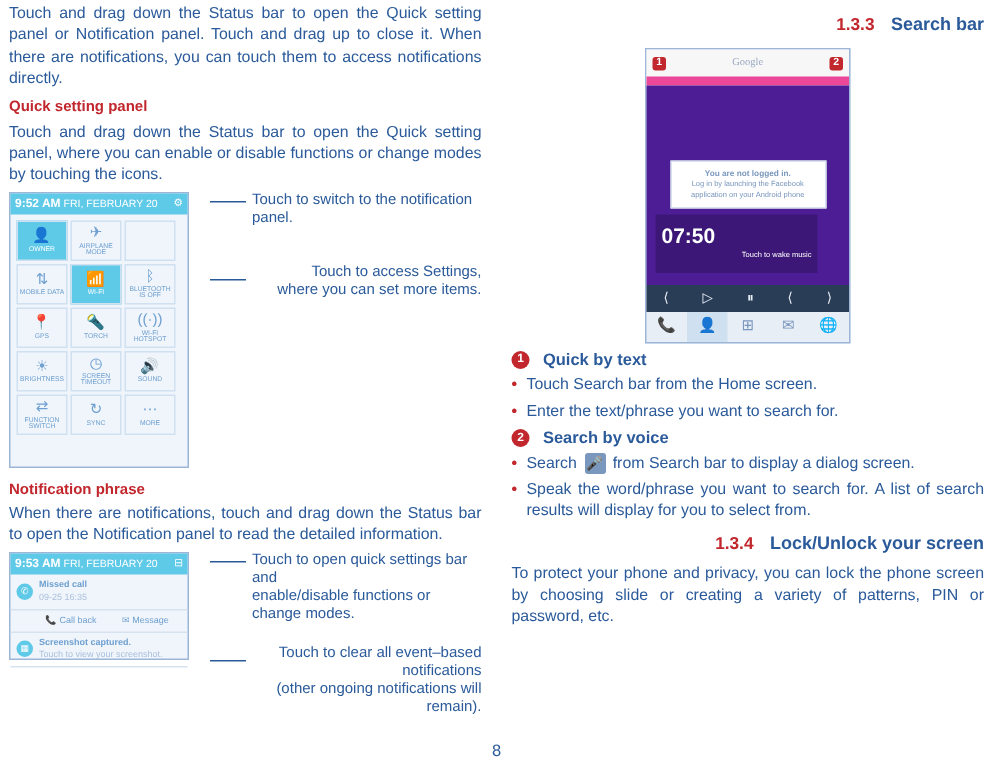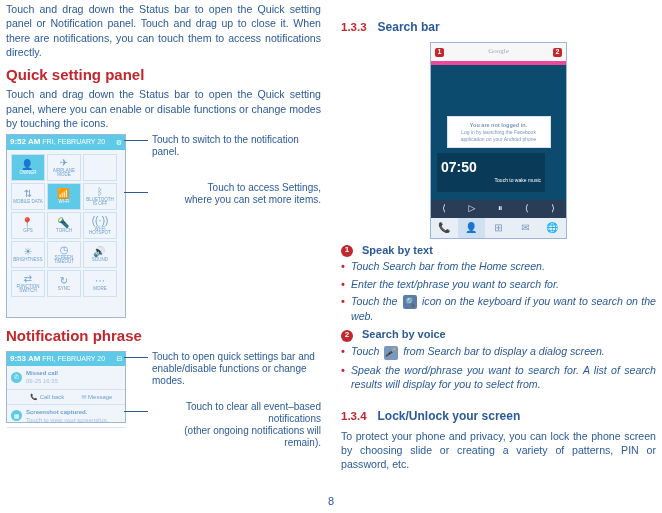--- a/index.html
+++ b/index.html
@@ -23,31 +23,32 @@
   .col {
     width:50%;
     box-sizing:border-box;
   }
   .col-left { padding-right:10px; }
   .col-right { padding-left:10px; }
   .para { text-align: justify; }
   .h-red {
     color:#c1272d;
     font-weight:bold;
-    font-size:15px;
+    font-size:10px;
     margin-top:6px;
     margin-bottom:2px;
   }
   .sec {
-    margin-top:17px;
+    margin-top:6px;
     margin-bottom:4px;
+    text-align:right;
   }
   .secnum { color:#c1272d; font-weight:bold; font-size:11.5px; }
   .sectitle { font-weight:bold; font-size:12px; margin-left:8px; color:#2a5a9a;}
-  .bullets { margin:2px 0 2px 0; padding:0; list-style:none;font-style:italic;}
+  .bullets { margin:2px 0 2px 0; padding:0; list-style:none;}
   .bullets li { position:relative; padding-left:10px; margin-bottom:3px; text-align: justify;}
   .bullets li::before { content:"•"; position:absolute; left:0; top:0; color:#c1272d; font-weight:bold;}
   .pagenum {
     position:absolute;
     bottom:4px;
     left:0; right:0;
     text-align:center;
     font-size:11px;
     color:#2a5a9a;
   }
@@ -85,21 +86,21 @@
     justify-content:center;
     font-size:4.5px;
     color:#6fa0d0;
     text-align:center;
     line-height:1;
     box-sizing:border-box;
   }
   .tile .ic { font-size:10px; margin-bottom:1px; }
   .tile.on { background:#5fc9e8; color:#fff; }
   .callouts {
-    padding-left:8px;
+    padding-left:24px;
     flex:1;
   }
   .callout {
     position:relative;
     padding-left:18px;
     font-size:10px;
     line-height:1.2;
     margin-bottom:24px;
   }
   .callout::before {
@@ -138,28 +139,28 @@
     width:135px; height:195px;
     border:1px solid #9db6d8;
     background:#e8eef6;
     position:relative;
     display:flex; flex-direction:column;
   }
   .phc-top {
     background:#f7f7f7;
     height:18px;
     display:flex;align-items:center;justify-content:center;
-    border-bottom:4px solid #ec4899;
+    border-bottom:6px solid #ec4899;
     position:relative;
   }
   .phc-mid {
     flex:1;
     display:flex;align-items:center;justify-content:center;
     position:relative;
-    background:#0c4a6e;
+    background:#4c1d95;
   }
   .phc-card{
     background:#fff;
     border:1px solid #d6e2f0;
     width:92px;
     padding:5px;
     text-align:center;
     font-size:5px;
     color:#7a97bd;
     line-height:1.3;
@@ -309,20 +310,21 @@
       <div class="callouts">
         <div class="callout">Touch to switch to the notification panel.</div>
         <div class="callout callout-b">
           <span>Touch to access Settings,</span><br>
           <span>where you can set more items.</span>
         </div>
       </div>
     </div>
 
     <div class="h-red">Notification phrase</div>
+    <div class="para">When there are notifications, touch and drag down the Status bar to open the Notification panel to read the detailed information.</div>
 
     <div class="figwrap">
       <div class="phone phone-b">
         <div class="statusbar">
           <span><span class="left">9:53 AM</span> <span>FRI, FEBRUARY 20</span></span>
           <span>⊟</span>
         </div>
         <div class="notif-item">
           <span class="ni-ic">✆</span>
           <div>
@@ -392,37 +394,34 @@
           <span style="background:#cfe0f1;">👤</span>
           <span>⊞</span>
           <span>✉</span>
           <span>🌐</span>
         </div>
       </div>
     </div>
 
     <div style="margin-top:4px;">
       <span class="circnum">1</span>
-      <span style="font-weight:bold;font-size:11px;">Speak by text</span>
+      <span style="font-weight:bold;font-size:11px;">Quick by text</span>
     </div>
     <ul class="bullets">
       <li>Touch Search bar from the Home screen.</li>
       <li>Enter the text/phrase you want to search for.</li>
-      <li>
-        <span>Touch the </span><span class="inline-icon">🔍</span><span> icon on the keyboard if you want to search on the web.</span>
-      </li>
     </ul>
 
     <div style="margin-top:4px;">
       <span class="circnum">2</span>
       <span style="font-weight:bold;font-size:11px;">Search by voice</span>
     </div>
     <ul class="bullets">
       <li>
-        <span>Touch </span><span class="inline-icon mic">🎤</span><span> from Search bar to display a dialog screen.</span>
+        <span>Search </span><span class="inline-icon mic">🎤</span><span> from Search bar to display a dialog screen.</span>
       </li>
       <li>Speak the word/phrase you want to search for.  A list of search results will display for you to select from.</li>
     </ul>
 
     <div class="sec">
       <span class="secnum">1.3.4</span>
       <span class="sectitle">Lock/Unlock your screen</span>
     </div>
     <div class="para">To protect your phone and privacy, you can lock the phone screen by choosing slide or creating a variety of patterns, PIN or password, etc.</div>
 

